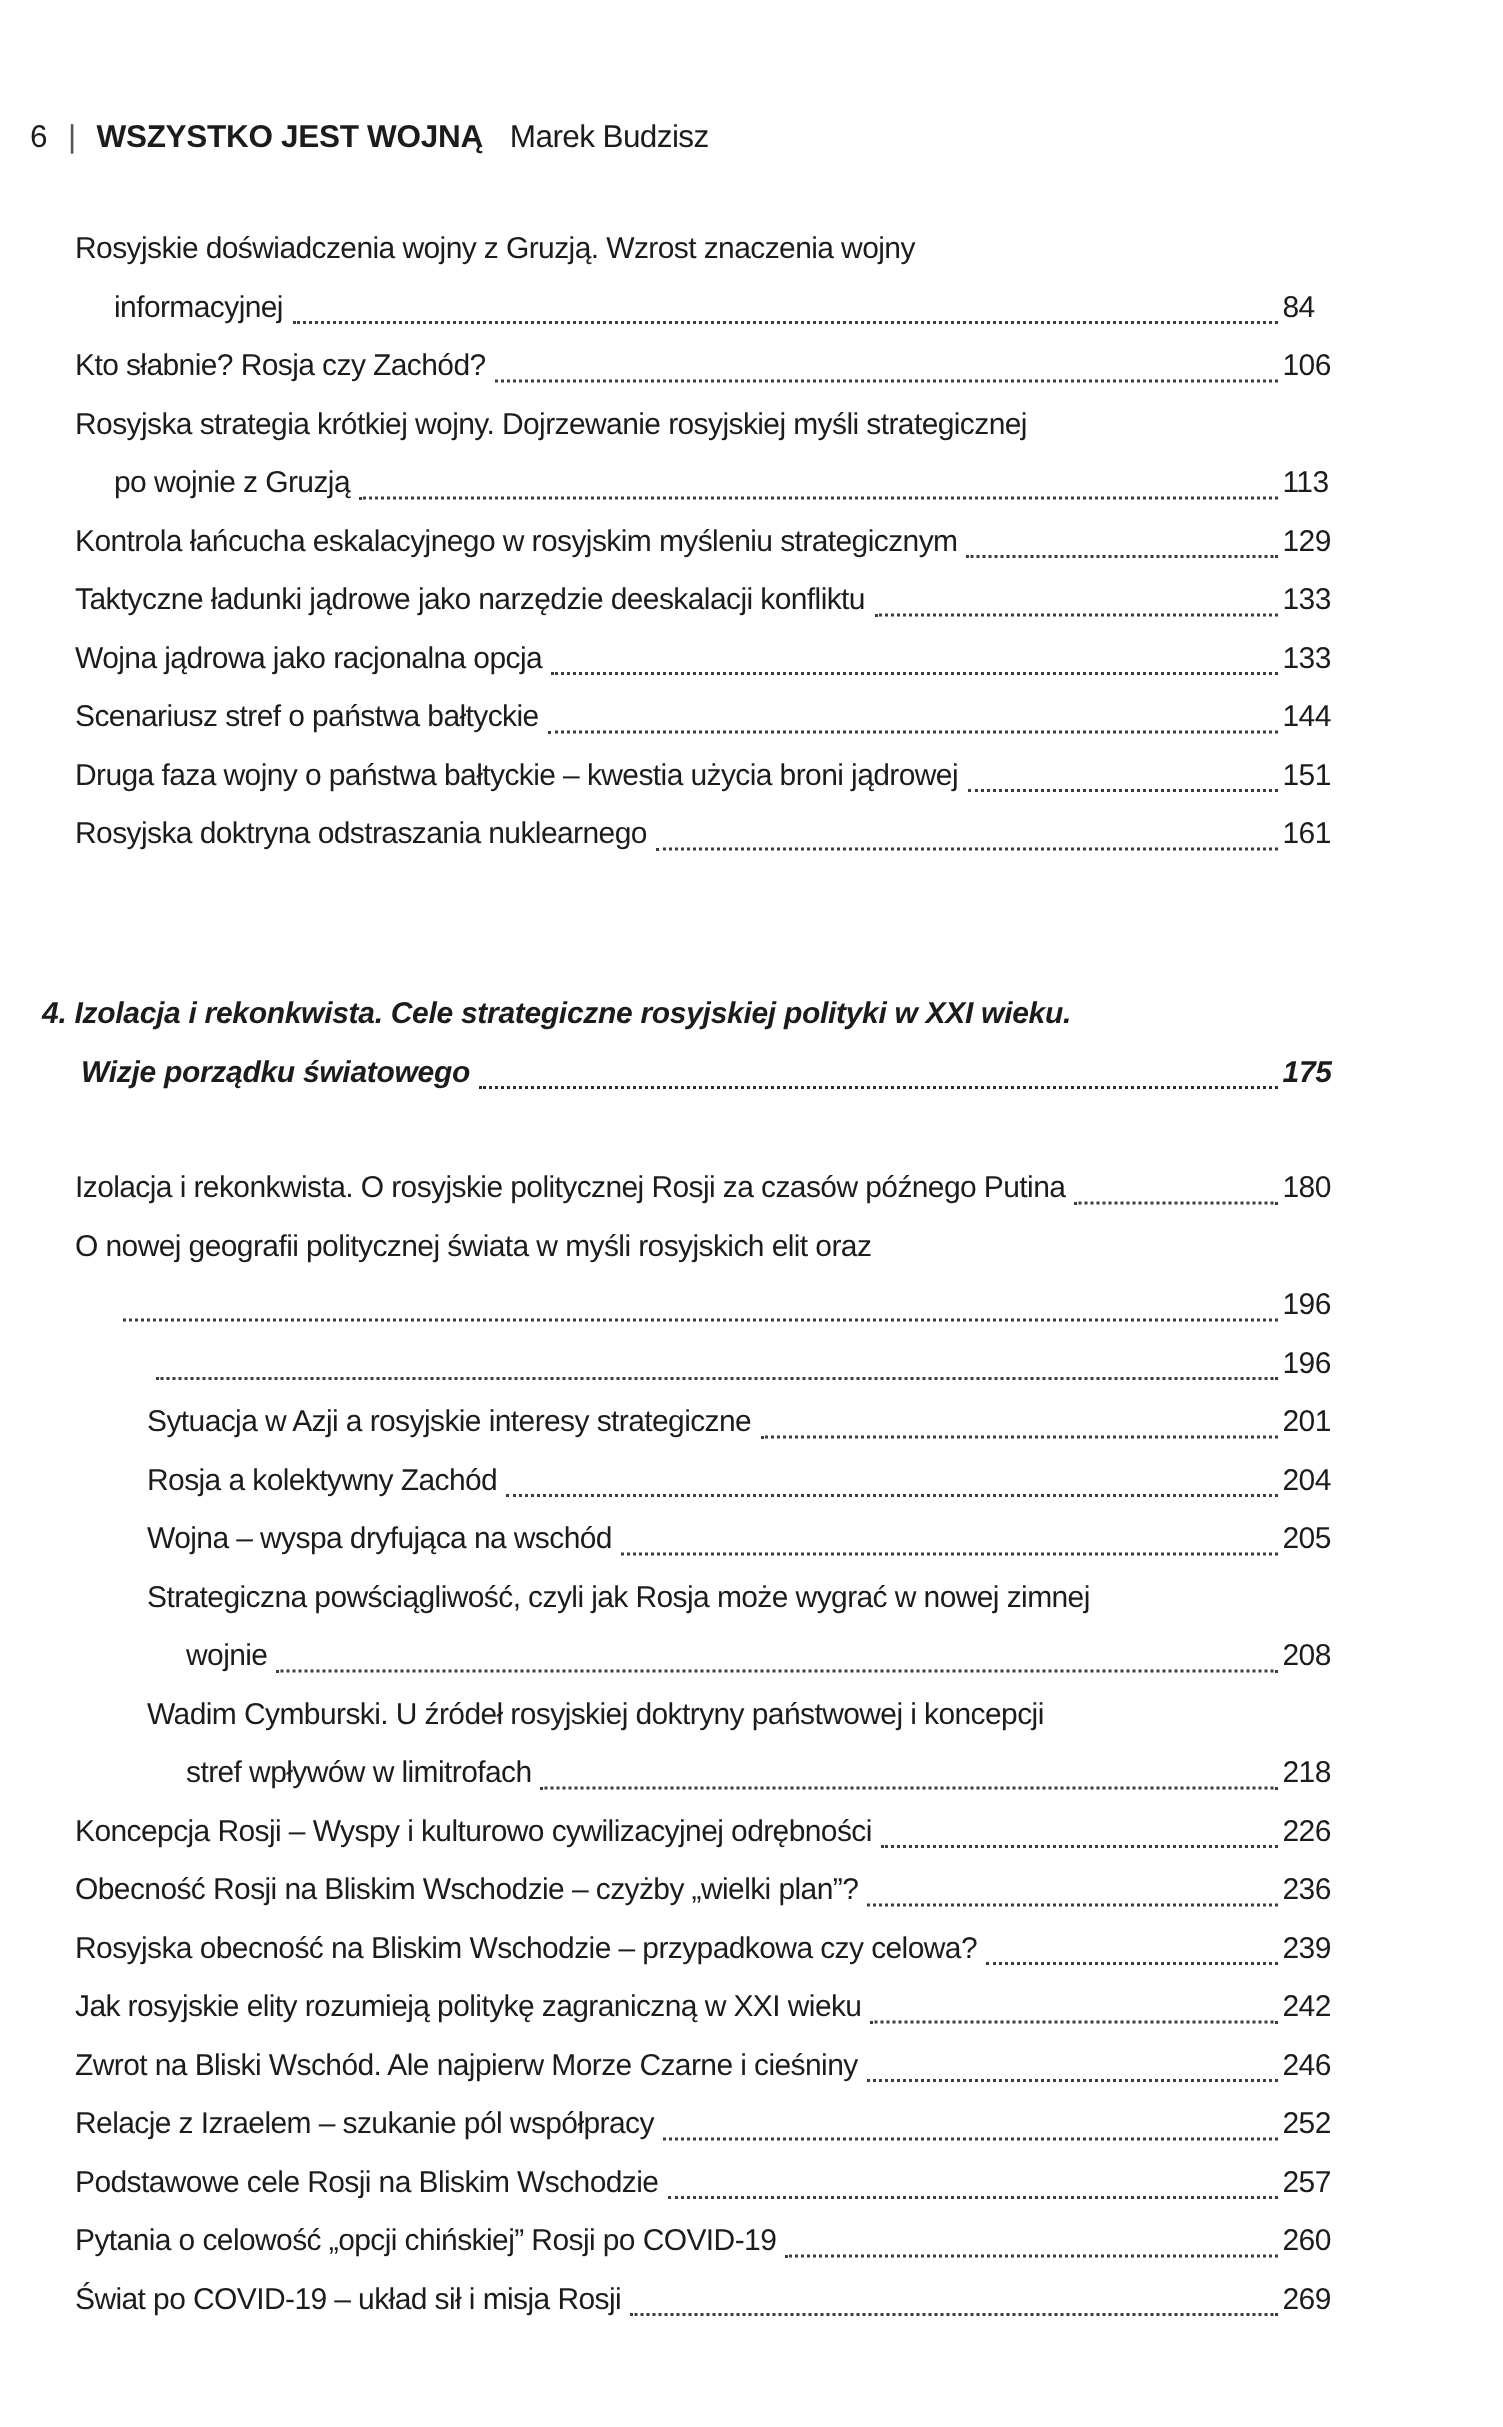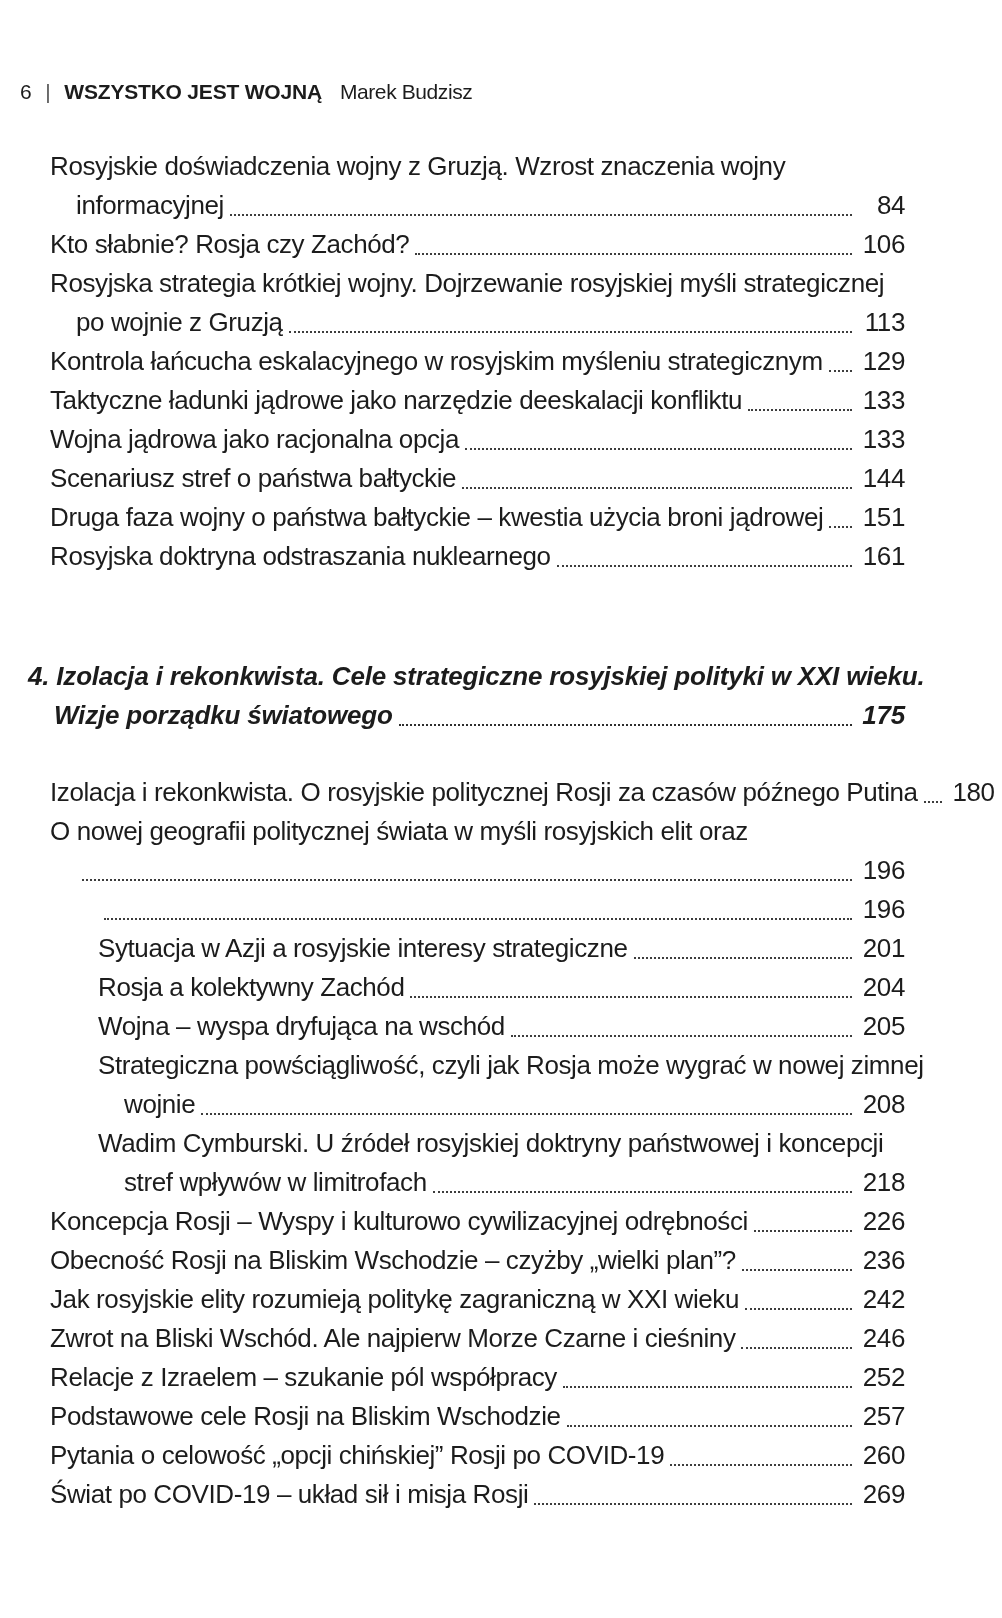--- a/index.html
+++ b/index.html
@@ -43,21 +43,21 @@
     font-weight: 700;
     letter-spacing: -0.2px;
     margin-right: 18px;
     margin-top: 17px;
   }
   .running-header .author {
     font-weight: 400;
   }
   
   .toc-list {
-    font-size: 26px;
+    font-size: 20px;
   }
   .toc-item { margin: 0; }
   .toc-line {
     display: flex;
     align-items: flex-end;
     line-height: 39px;
     white-space: nowrap;
   }
   .toc-line .txt {
     flex: 0 0 auto;
@@ -68,21 +68,20 @@
   .toc-line .dots {
     flex: 1 1 auto;
     min-width: 18px;
     border-bottom: 2px dotted #3d3d3d;
     margin: 0 3px 9px 6px;
     height: 1px;
   }
   .toc-line .page-no {
     flex: 0 0 auto;
     width: 50px;
-    text-align: right;
   }
   
   .level-0 { padding-left: 0; font-weight: 700; letter-spacing: -0.2px; }
   .level-0 .toc-line .dots { border-bottom-color: #2d2d2d; }
   .level-1 { padding-left: 22px; }
   .level-2 { padding-left: 70px; }
   
   .level-0 { margin-top: 81px; margin-bottom: 38px; font-style: italic; }
 </style>
 </head>
@@ -249,20 +248,27 @@
       </div>
       <div class="toc-item level-1">
         <div class="toc-line">
           <span class="txt">Obecność Rosji na Bliskim Wschodzie – czyżby „wielki plan”?</span>
           <span class="dots"></span>
           <span class="page-no">236</span>
         </div>
       </div>
       <div class="toc-item level-1">
         <div class="toc-line">
+          <span class="txt">Rosyjska obecność na Bliskim Wschodzie – przypadkowa czy celowa?</span>
+          <span class="dots"></span>
+          <span class="page-no">239</span>
+        </div>
+      </div>
+      <div class="toc-item level-1">
+        <div class="toc-line">
           <span class="txt">Jak rosyjskie elity rozumieją politykę zagraniczną w XXI wieku</span>
           <span class="dots"></span>
           <span class="page-no">242</span>
         </div>
       </div>
       <div class="toc-item level-1">
         <div class="toc-line">
           <span class="txt">Zwrot na Bliski Wschód. Ale najpierw Morze Czarne i cieśniny</span>
           <span class="dots"></span>
           <span class="page-no">246</span>

